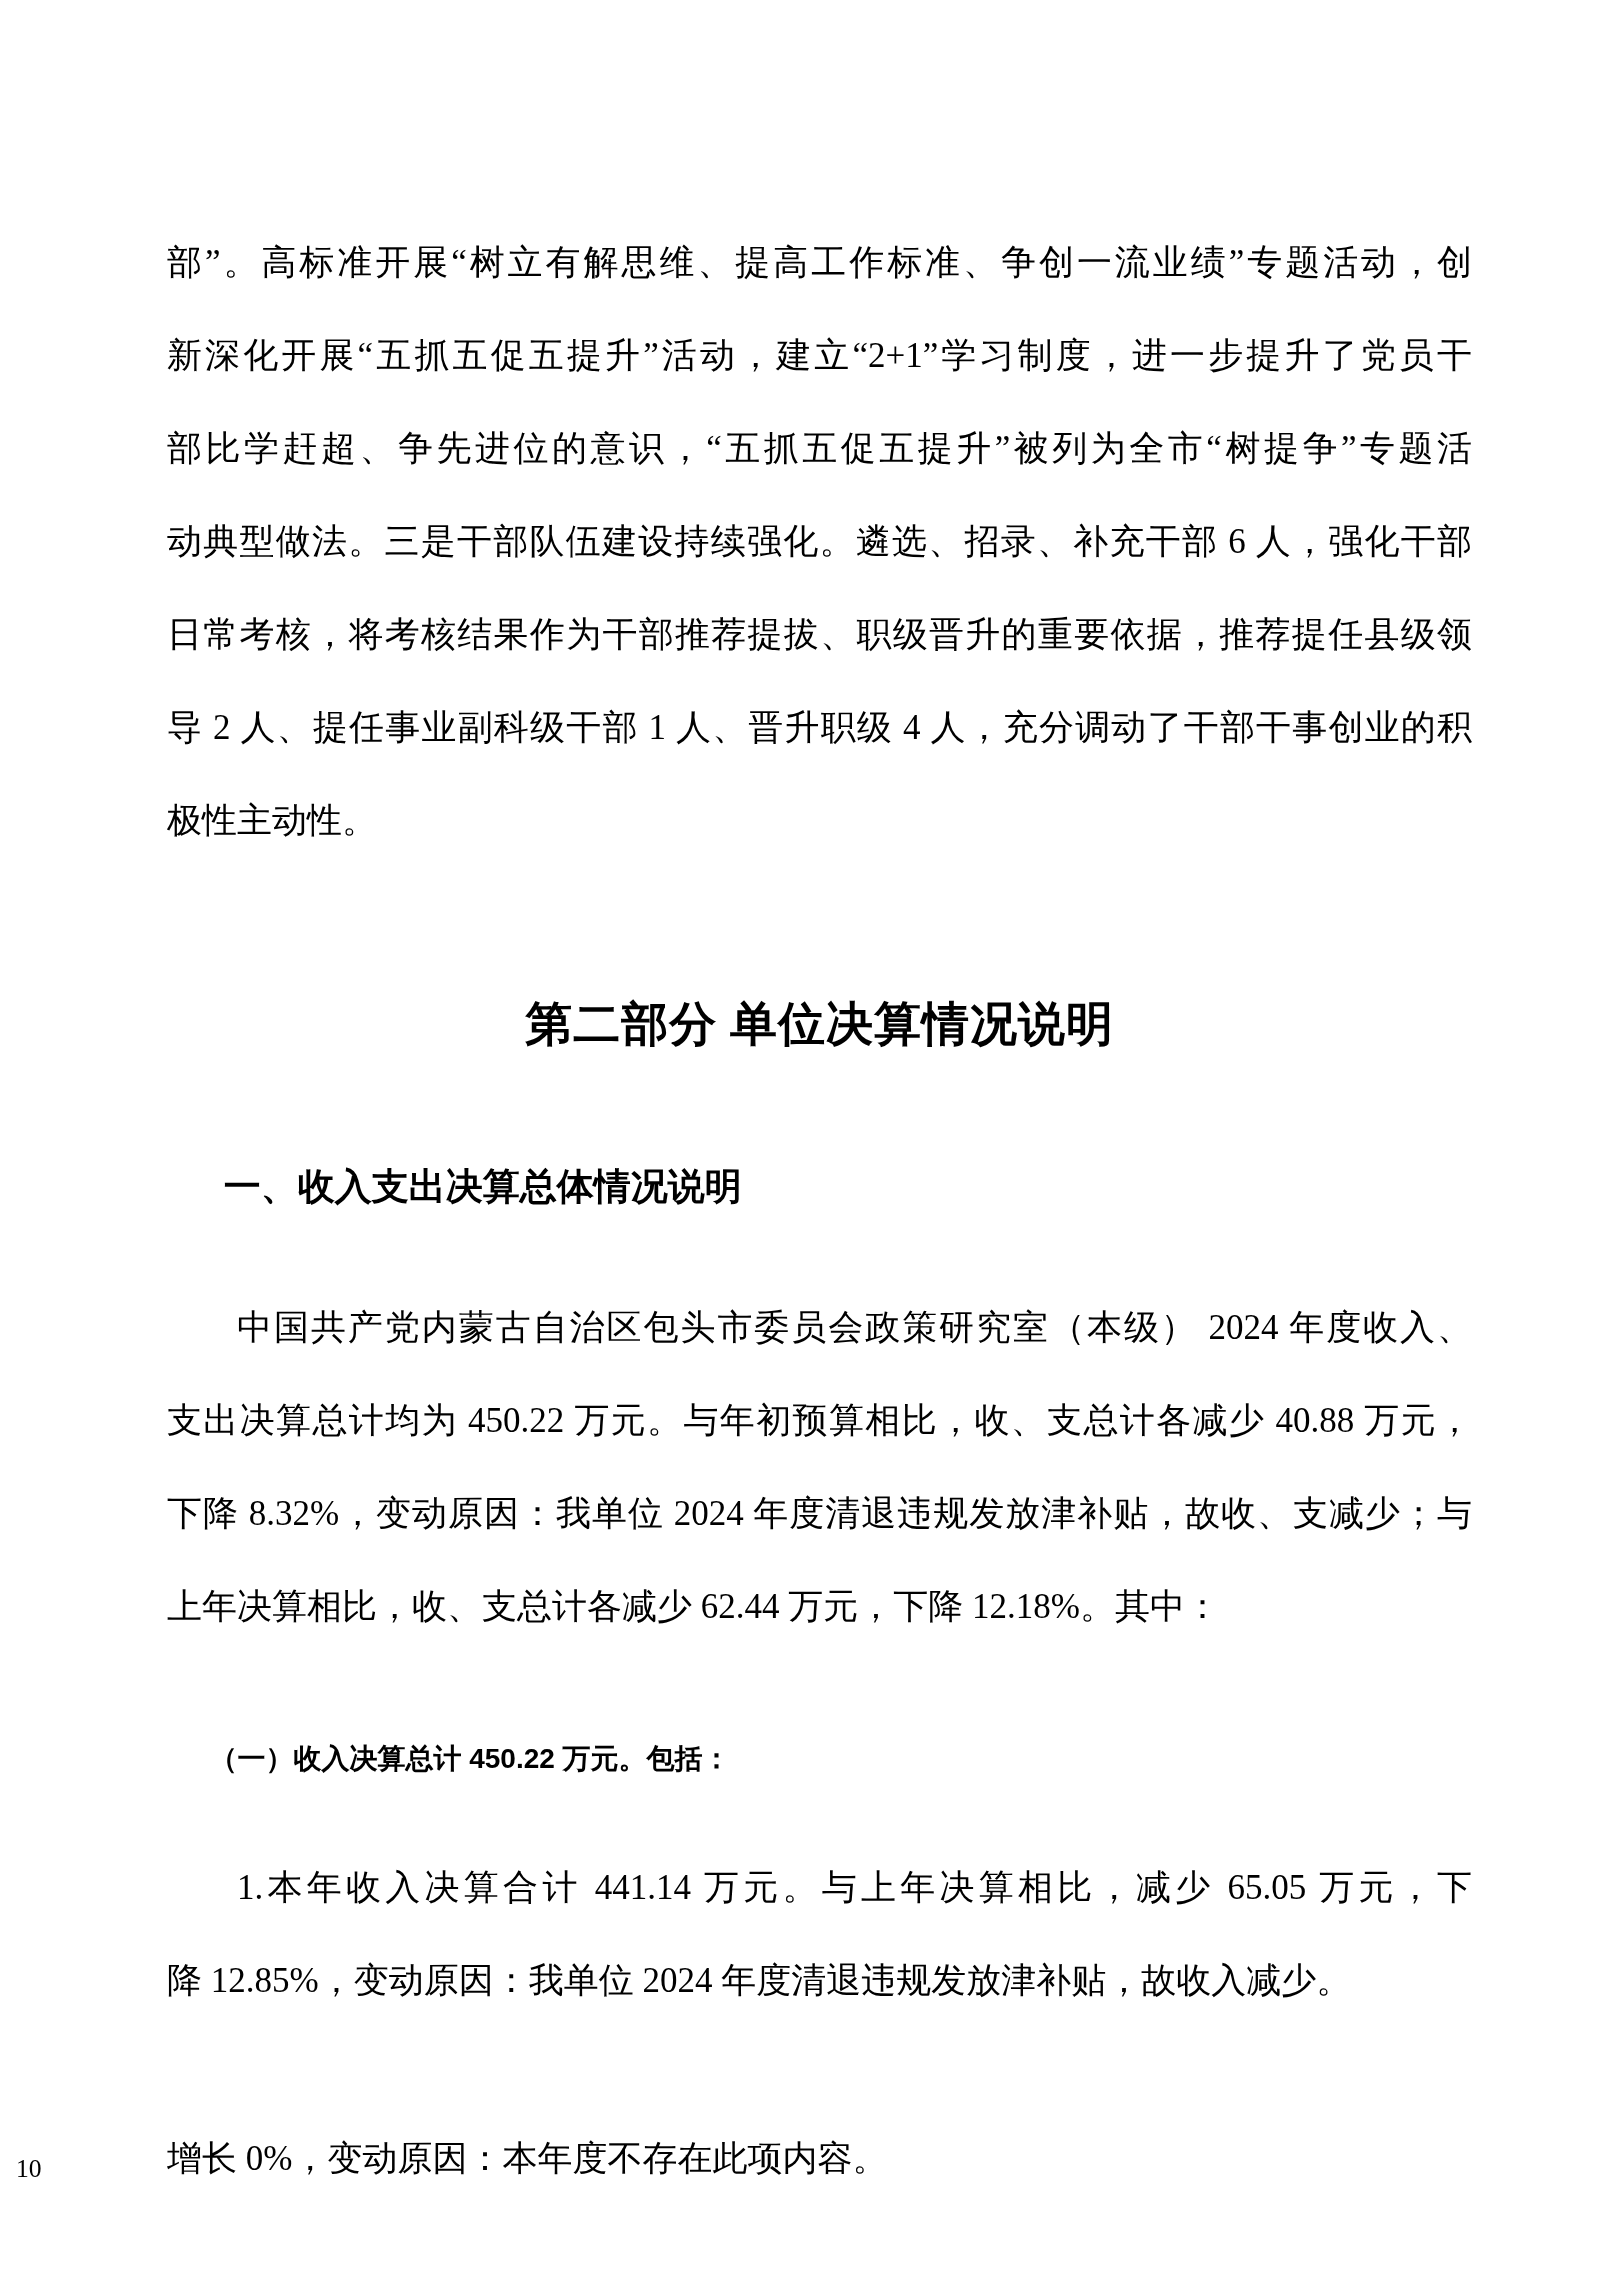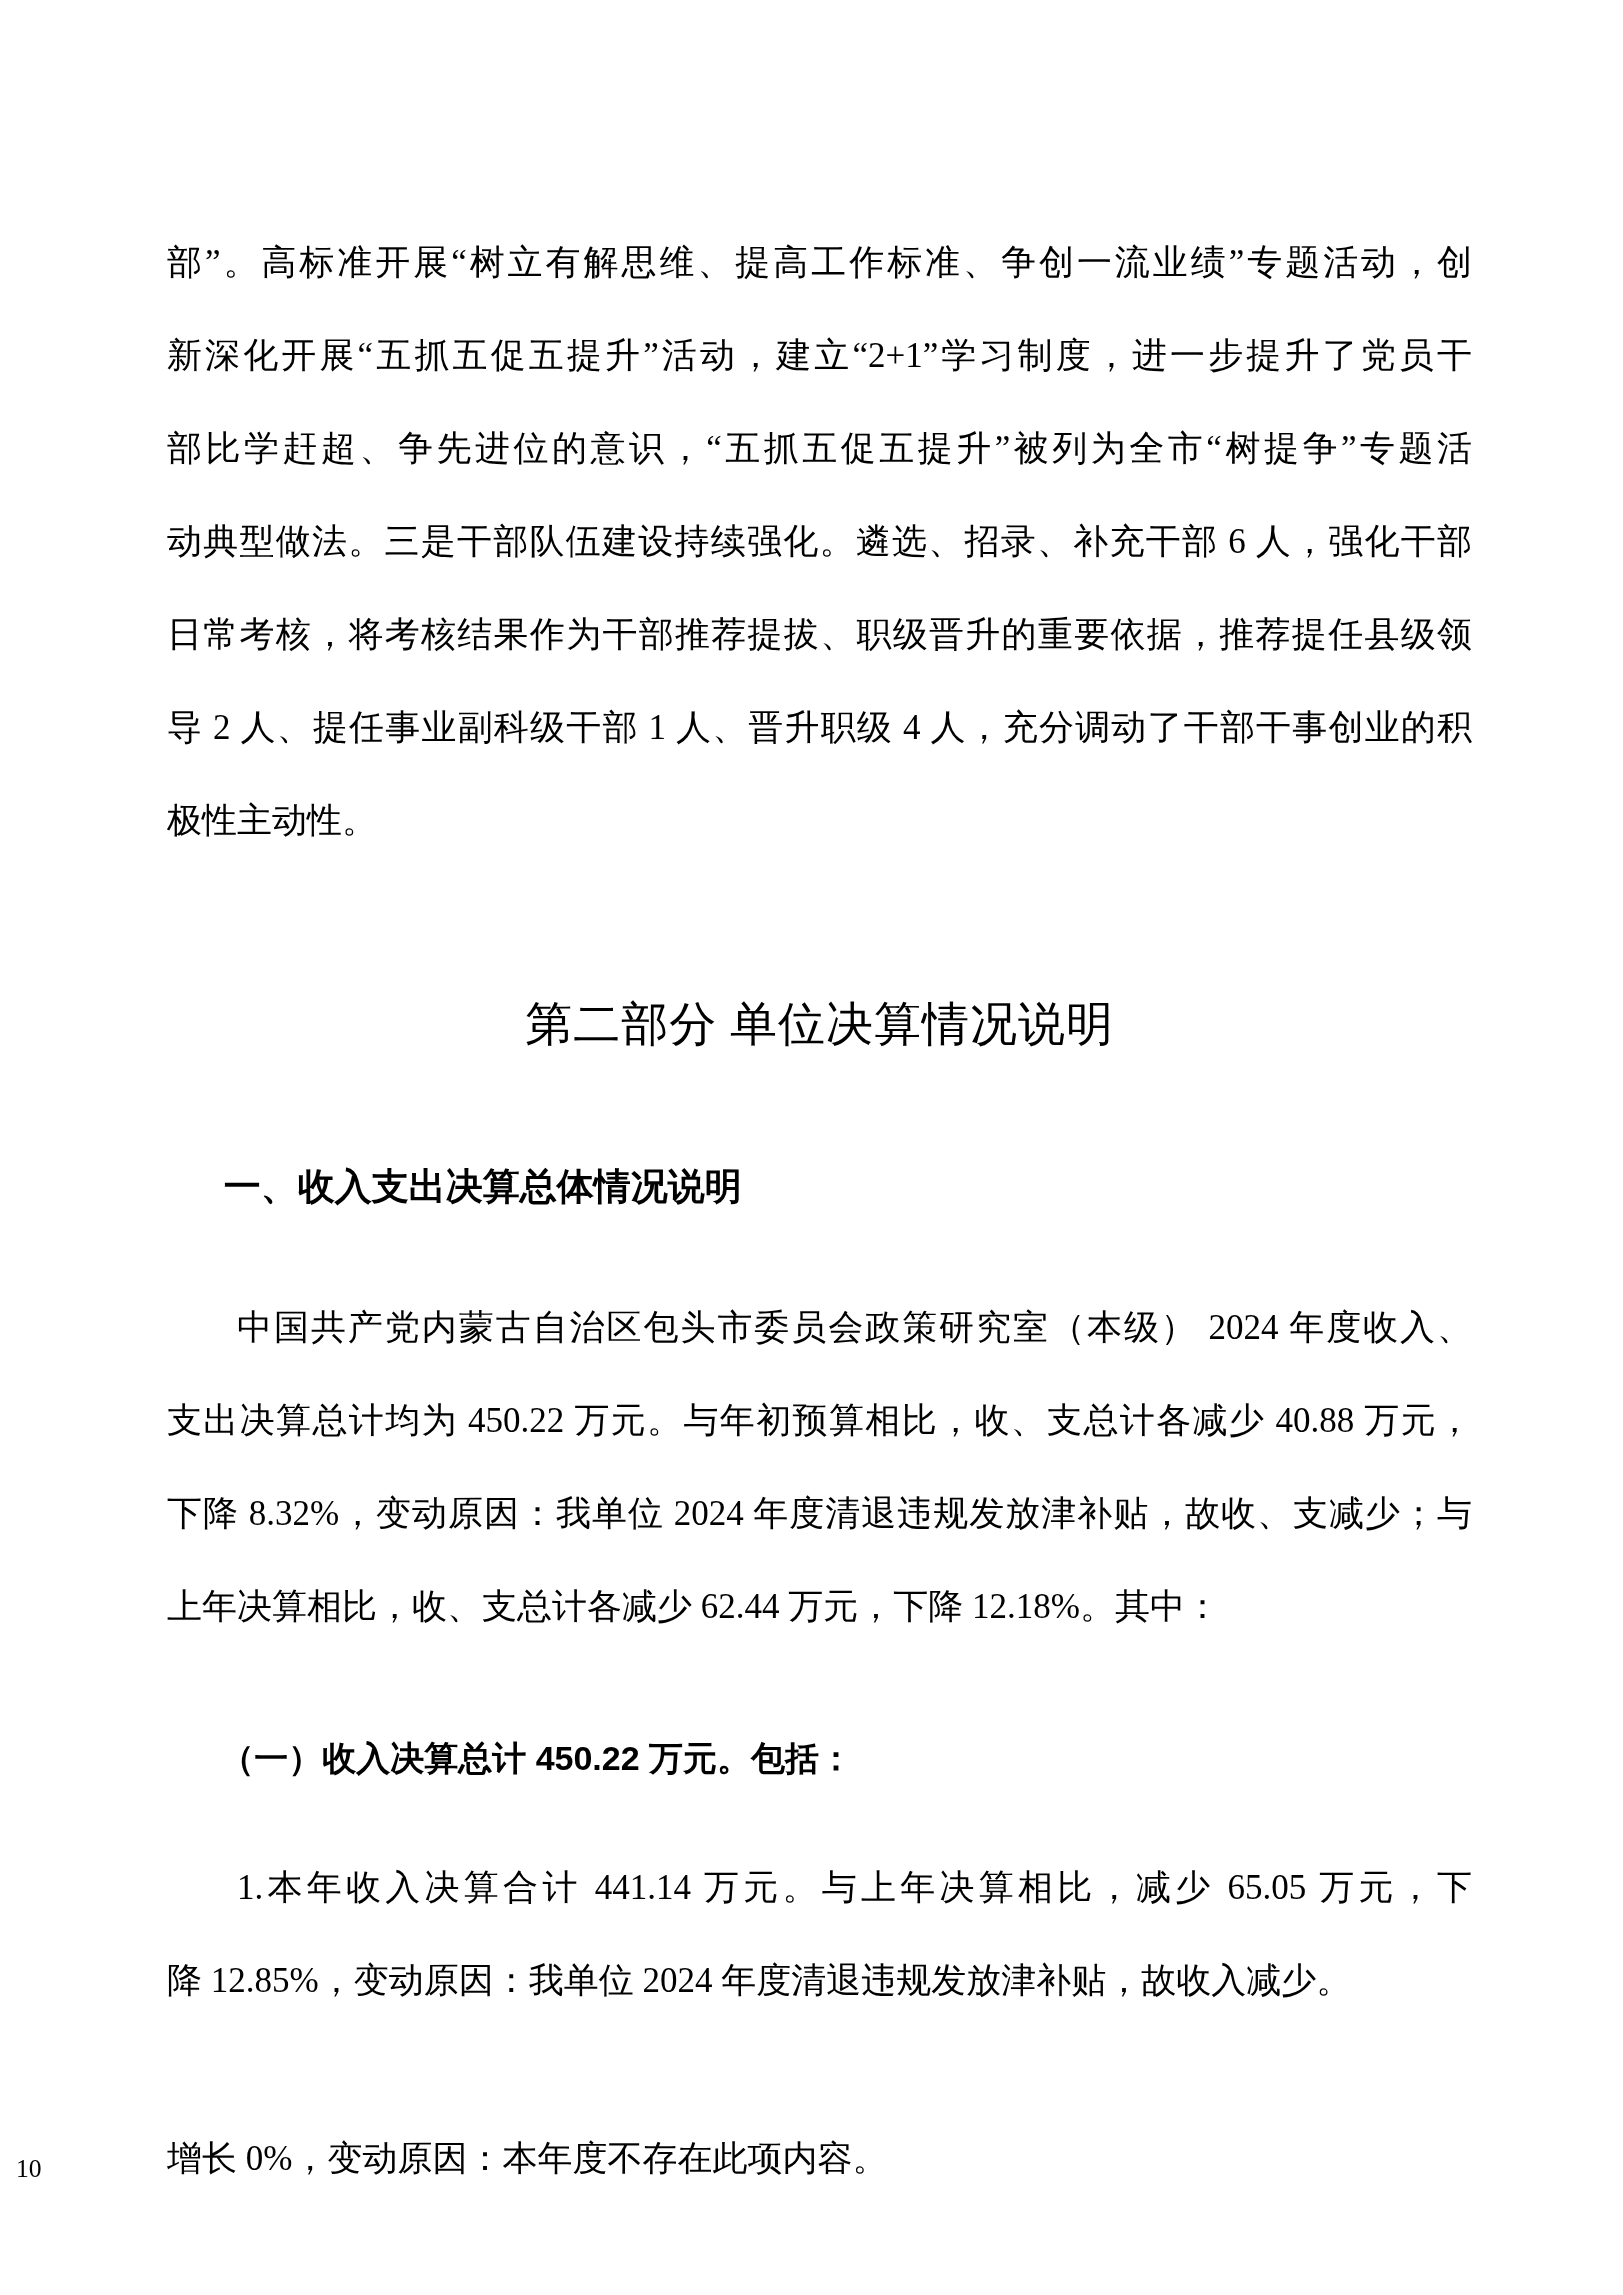--- a/index.html
+++ b/index.html
@@ -29,39 +29,39 @@
     text-align: justify;
     white-space: normal;
   }
   .line.just { text-align: justify; text-align-last: justify; }
   .line.indent { text-indent: 2em; }
   
   .part-title {
     margin-top: 105px;
     font-size: 47px;
     line-height: 72px;
-    font-weight: normal;
+    font-weight: bold;
     text-align: center;
     font-family: "Liberation Serif", "DejaVu Serif", serif;
     letter-spacing: 1px;
   }
   
   .sec-title {
     margin-top: 85px;
     font-size: 37px;
     line-height: 51px;
     font-weight: bold;
     text-indent: 1.75em;
     font-family: "Liberation Sans", "DejaVu Sans", sans-serif;
   }
   .p2 { margin-top: 53px; }
   
   .sub-title {
     margin-top: 64px;
-    font-size: 34px;
+    font-size: 28px;
     line-height: 51px;
     font-weight: bold;
     text-indent: 1.8em;
     font-family: "Liberation Sans", "DejaVu Sans", sans-serif;
   }
   .p3 { margin-top: 41px; }
   .p4 { margin-top: 69px; }
   .footer {
     position: absolute;
     top: 2137px;

